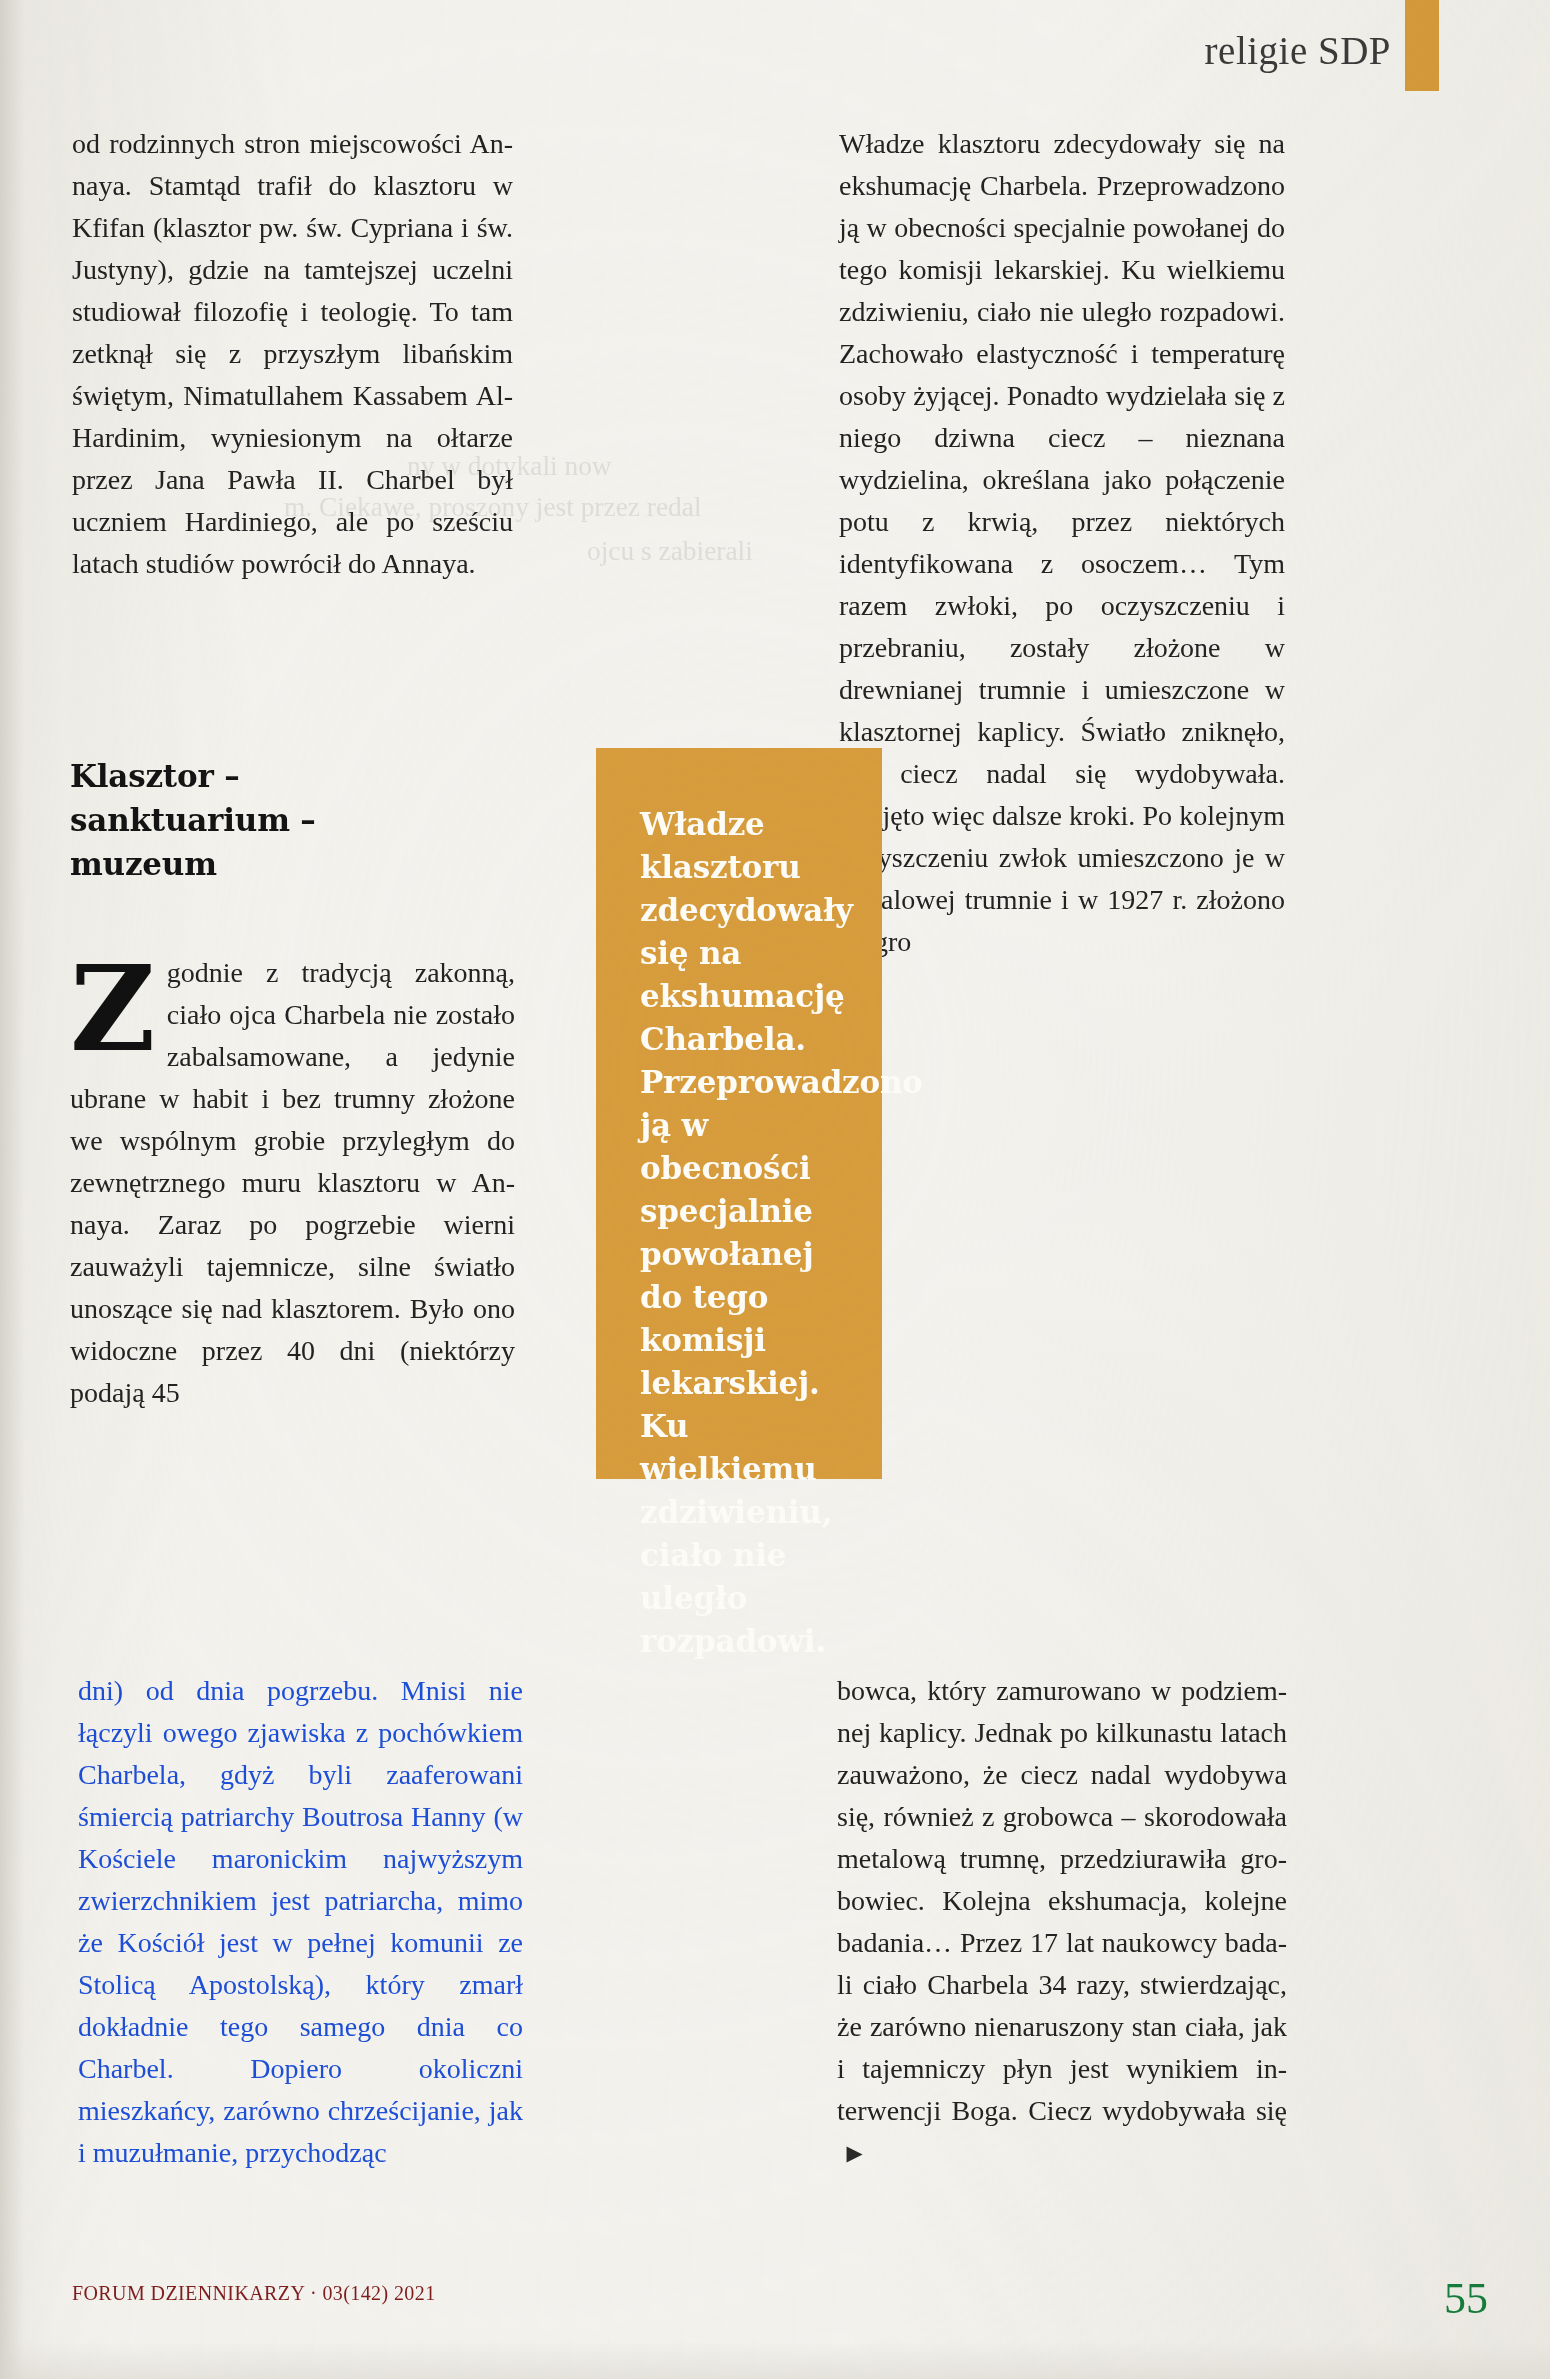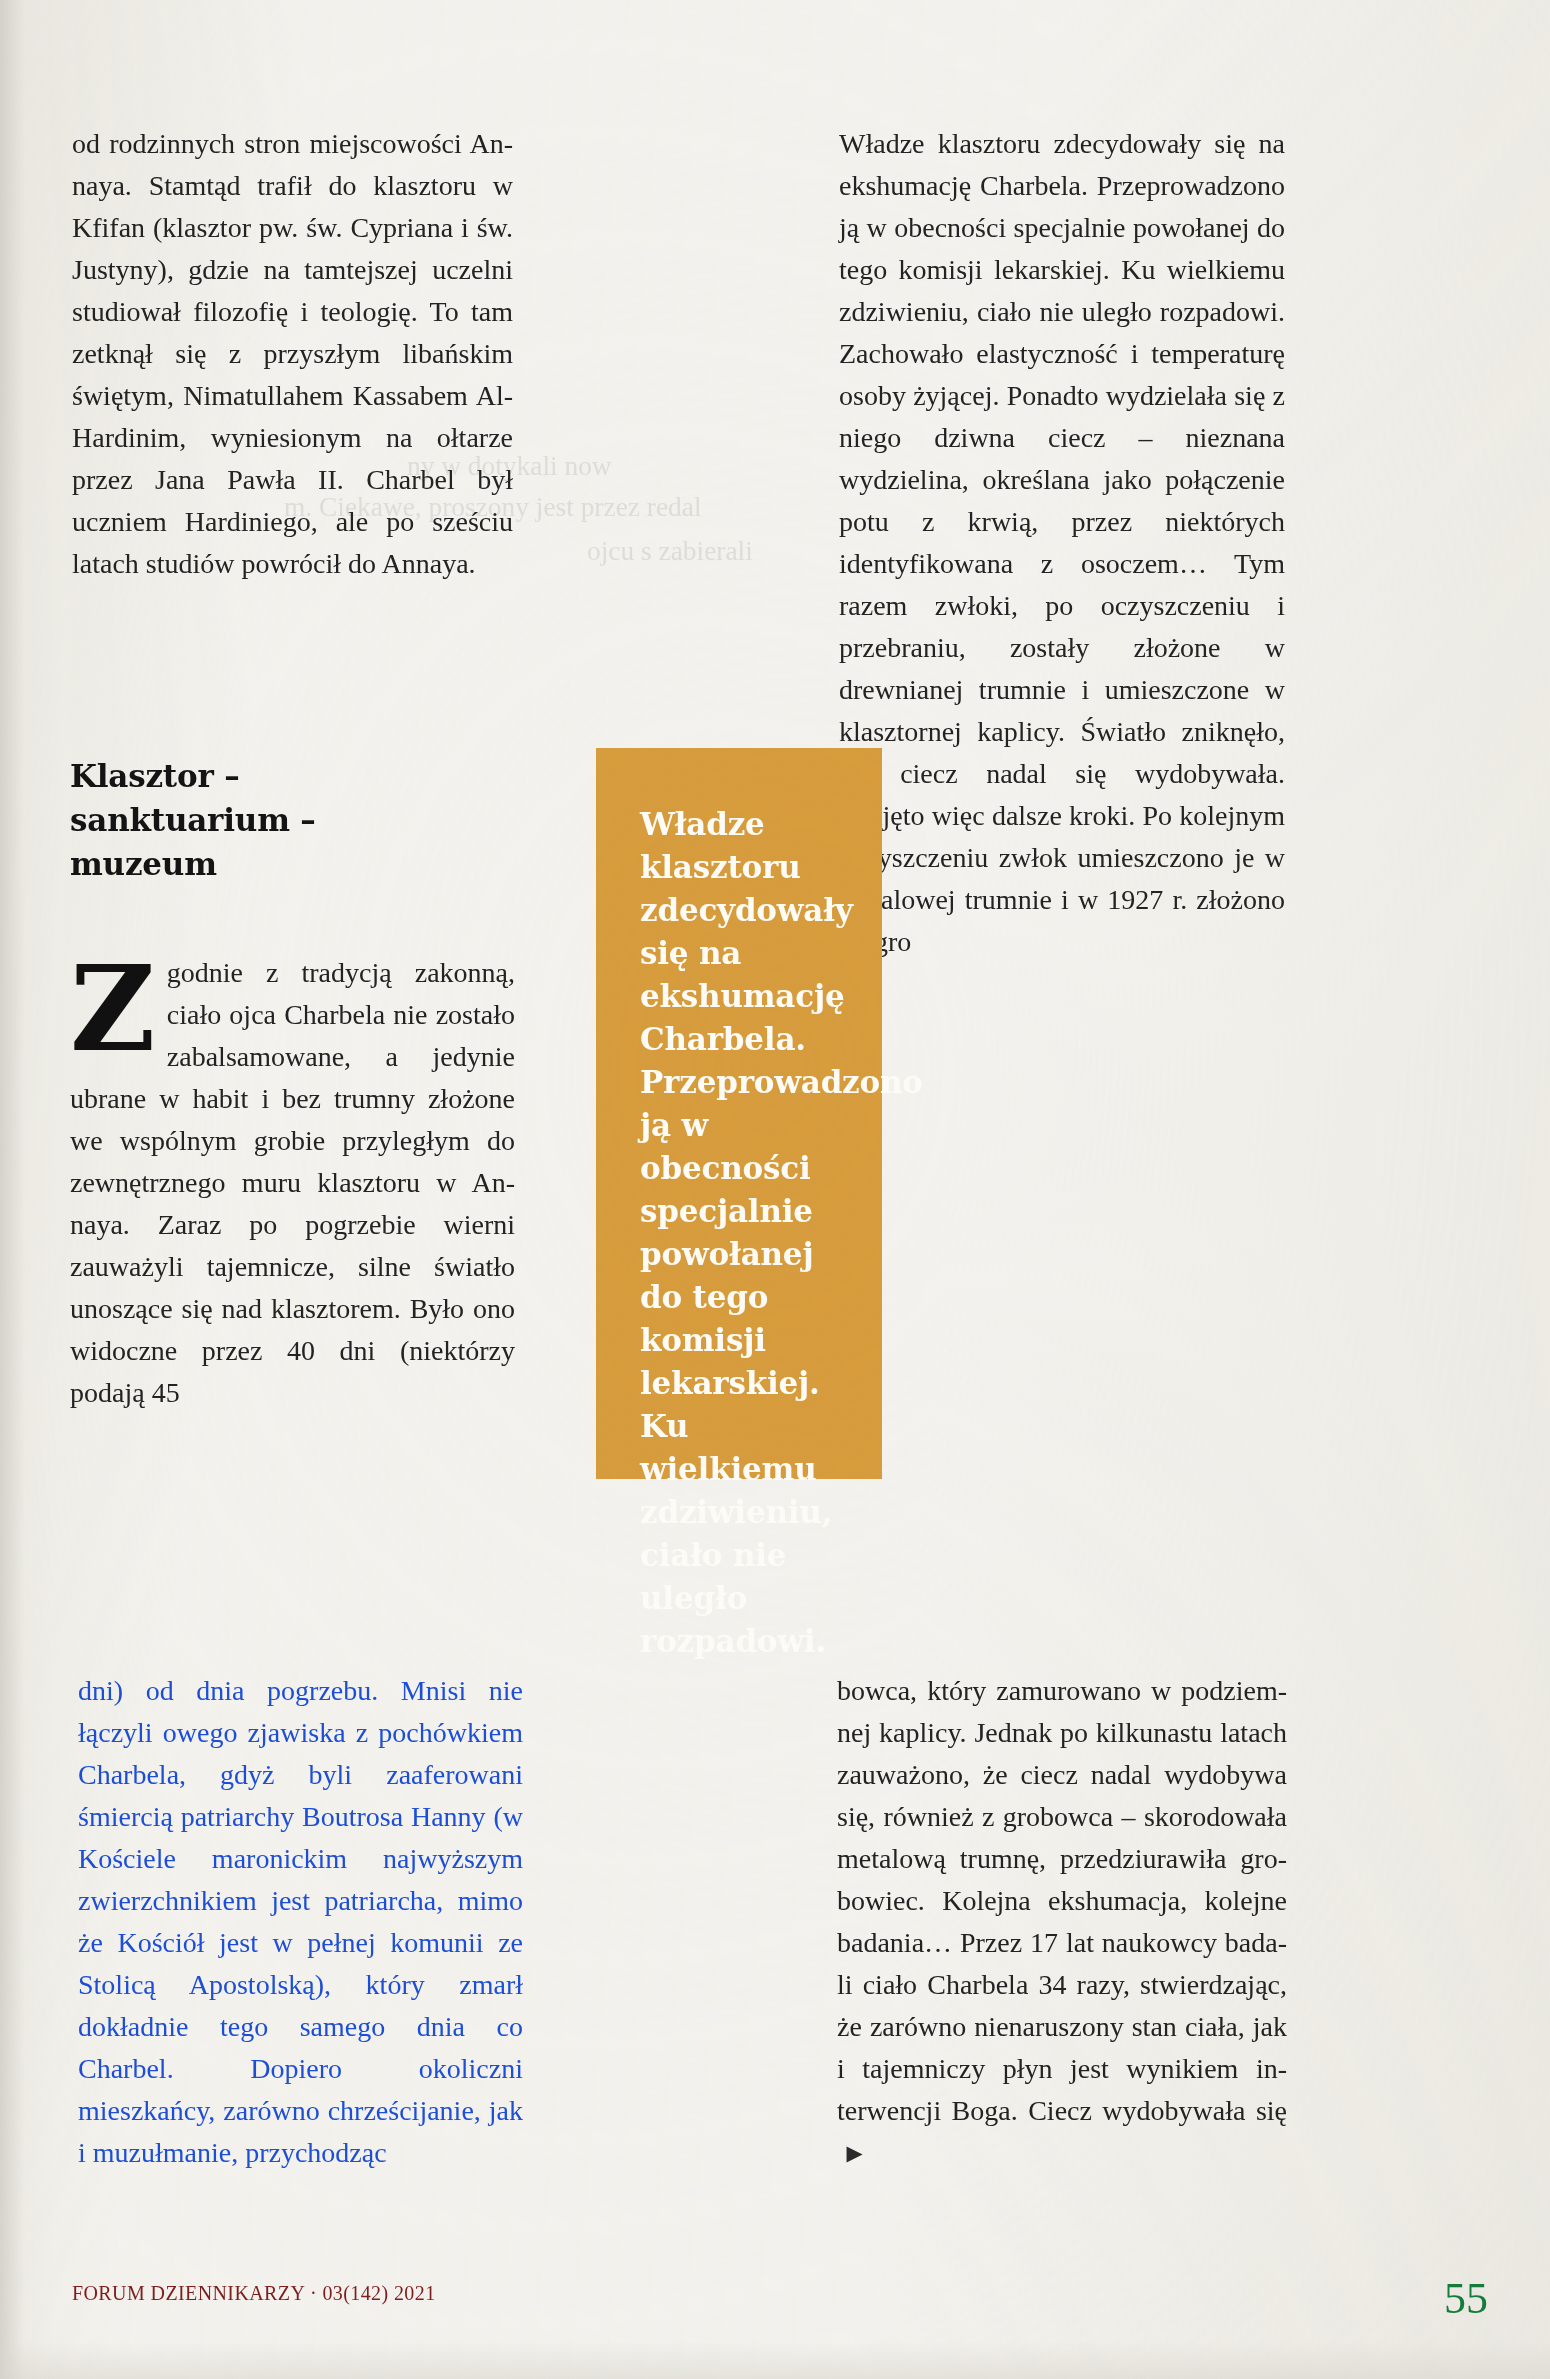--- a/index.html
+++ b/index.html
@@ -208,20 +208,24 @@
     user-select: none;
     font-family: "Liberation Serif", "DejaVu Serif", serif;
     white-space: nowrap;
   }
 </style>
 </head>
 <body>
 
 <div class="page">
 
+  <div class="masthead">
+    <div class="masthead-rule"></div>
+    <div class="masthead-title">religie SDP</div>
+  </div>
 
   <div class="ghost" style="left:407px; top:445px;">ny w dotykali now</div>
   <div class="ghost" style="left:284px; top:486px;">m. Ciekawe, proszony jest przez redal</div>
   <div class="ghost" style="left:587px; top:530px;">ojcu s zabierali</div>
 
   <div class="col col-left" style="height:606px;">
     <p>od rodzinnych stron miejscowości An­naya. Stamtąd trafił do klasztoru w Kfi­fan (klasztor pw. św. Cypriana i św. Ju­styny), gdzie na tamtejszej uczelni studiował filozofię i teologię. To tam ze­tknął się z przyszłym libańskim świę­tym, Nimatullahem Kassabem Al-Har­dinim, wyniesionym na ołtarze przez Jana Pawła II. Charbel był uczniem Har­diniego, ale po sześciu latach studiów powrócił do Annaya.</p>
   </div>
 
   <div class="section-heading">Klasztor – sanktuarium – muzeum</div>

